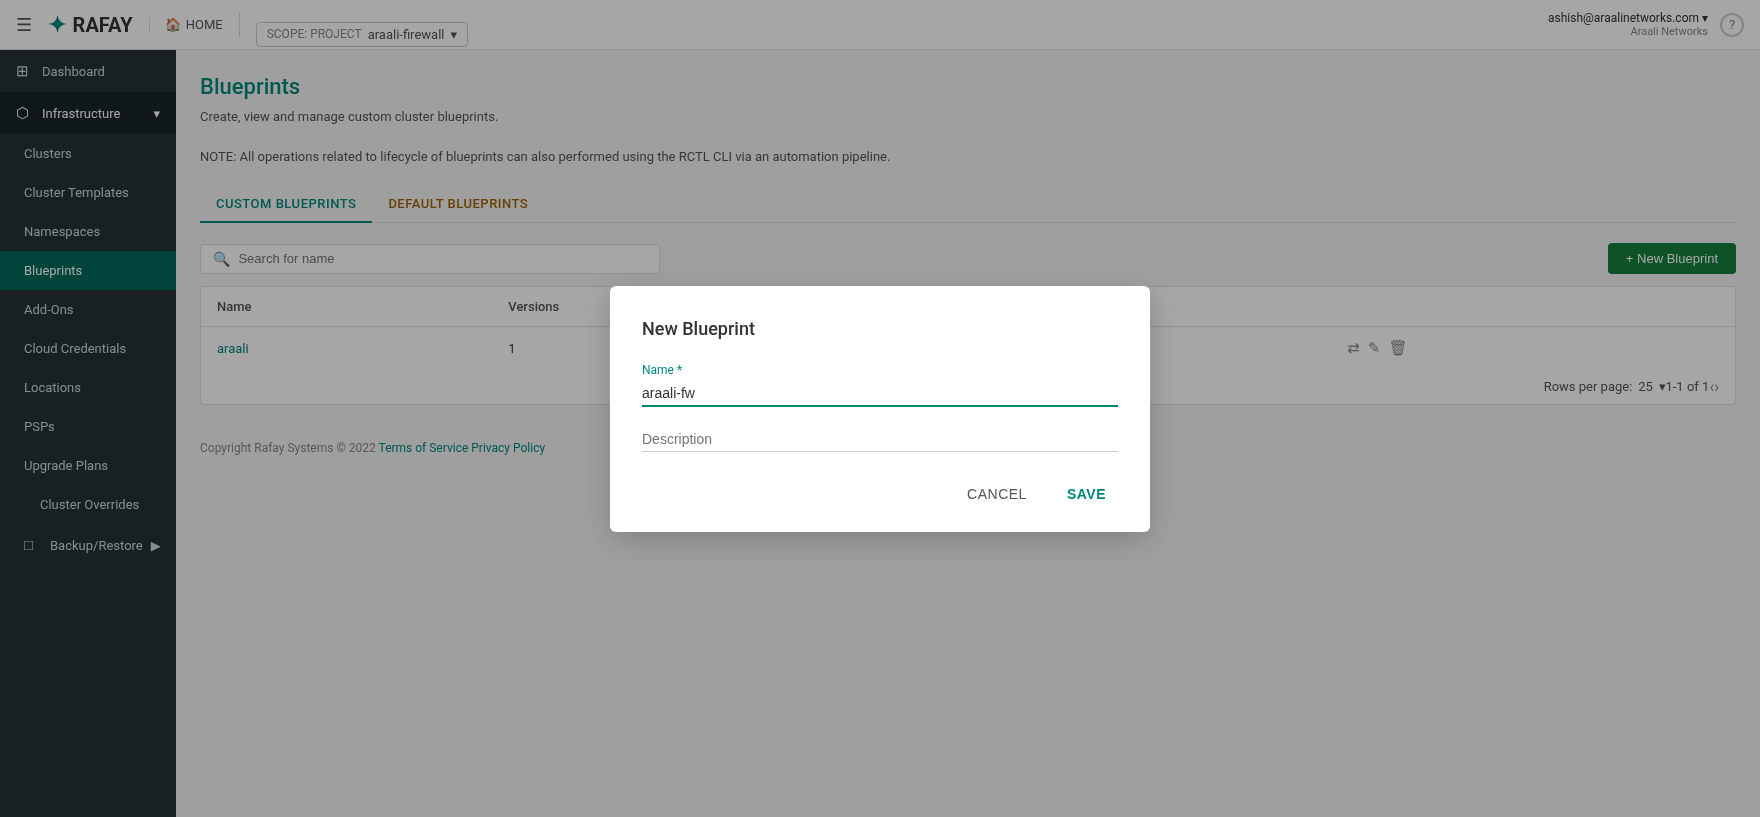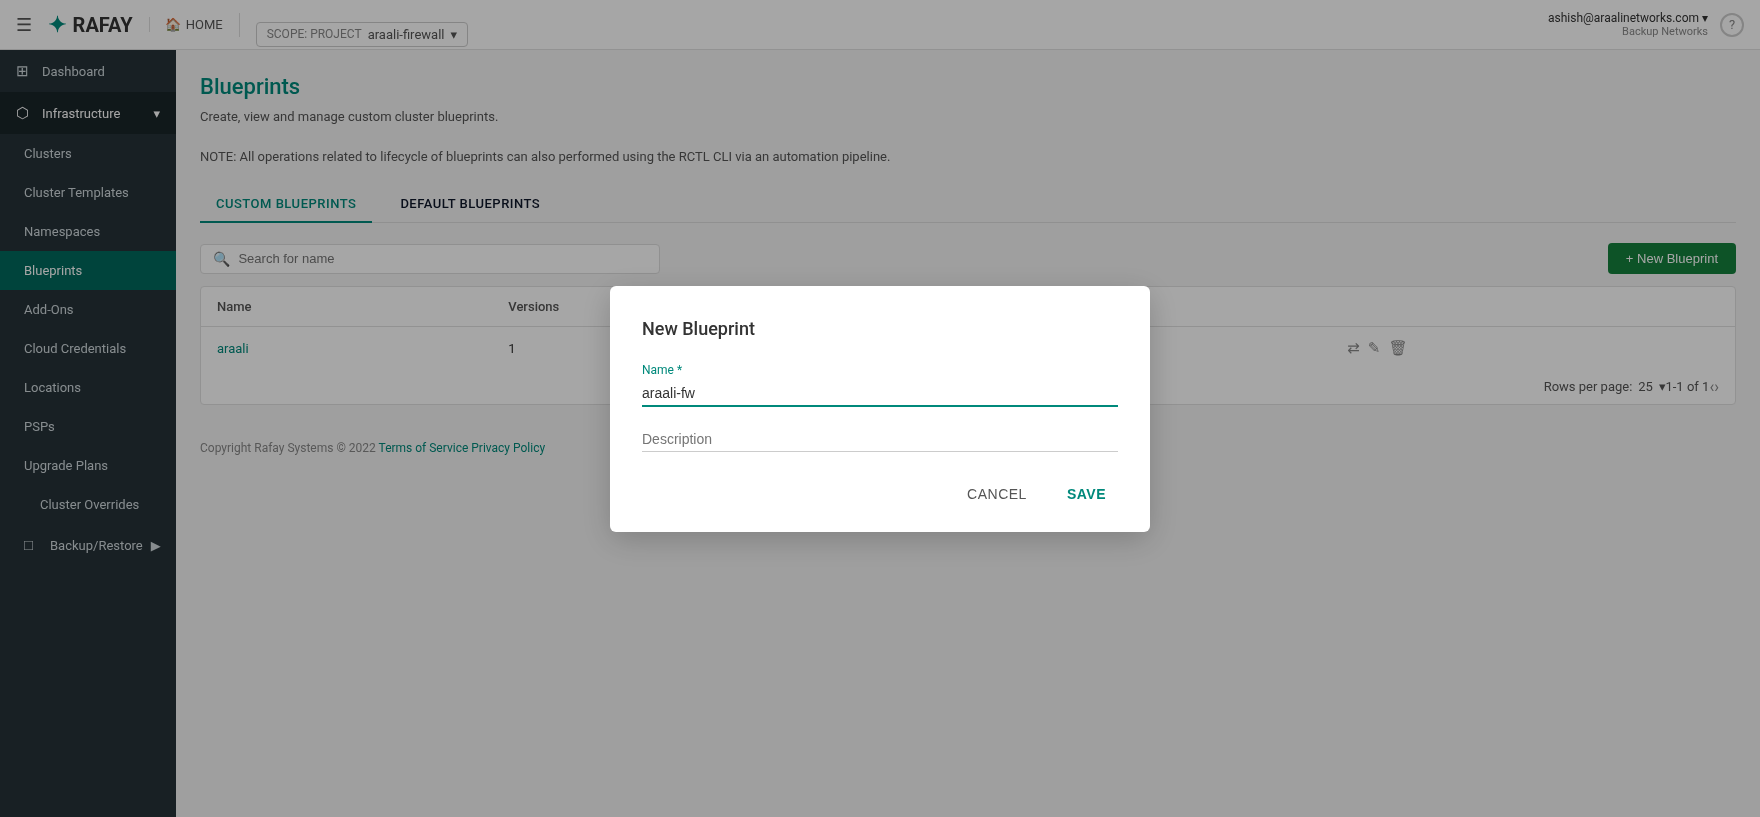--- a/index.html
+++ b/index.html
@@ -75,27 +75,27 @@
     .sidebar-icon { font-size: 15px; width: 18px; }
 
     
     .content-area { flex: 1; background: #f5f5f5; overflow-y: auto; padding: 0; }
     .content-inner { padding: 24px 24px; }
 
     .page-title { font-size: 22px; color: #00897b; font-weight: 500; margin-bottom: 8px; }
     .page-desc { font-size: 13px; color: #555; line-height: 1.5; margin-bottom: 20px; }
 
     
-    .tabs { display: flex; border-bottom: 1px solid #ddd; margin-bottom: 20px; gap: 12px; }
+    .tabs { display: flex; border-bottom: 1px solid #ddd; margin-bottom: 20px; }
     .tab {
       padding: 10px 16px;
       cursor: pointer;
       font-size: 13px;
       font-weight: 500;
-      color: #0f172a;
+      color: #a16207;
       border-bottom: 2px solid transparent;
       margin-bottom: -1px;
       letter-spacing: 0.5px;
     }
     .tab.active { color: #00897b; border-bottom-color: #00897b; }
 
     
     .toolbar { display: flex; align-items: center; justify-content: space-between; margin-bottom: 12px; }
     .search-box { display: flex; align-items: center; gap: 8px; background: #fff; border: 1px solid #ddd; border-radius: 4px; padding: 6px 12px; width: 460px; }
     .search-input { border: none; outline: none; font-size: 13px; color: #aaa; width: 100%; background: transparent; }
@@ -196,21 +196,21 @@
       <span class="scope-label">SCOPE: PROJECT</span>
       <span>araali-firewall</span>
       <span>▾</span>
     </div>
   </div>
   <div class="top-nav-right">
     <div class="user-info">
       <span class="user-email">
         <span>ashish@araalinetworks.com</span> ▾
       </span>
-      <span class="user-org">Backup Networks</span>
+      <span class="user-org">Araali Networks</span>
     </div>
     <div class="help-icon">?</div>
   </div>
 </nav>
 
 <div class="main-layout">
 
   <aside class="sidebar">
     <div class="sidebar-item">
       <span class="sidebar-icon">⊞</span>

